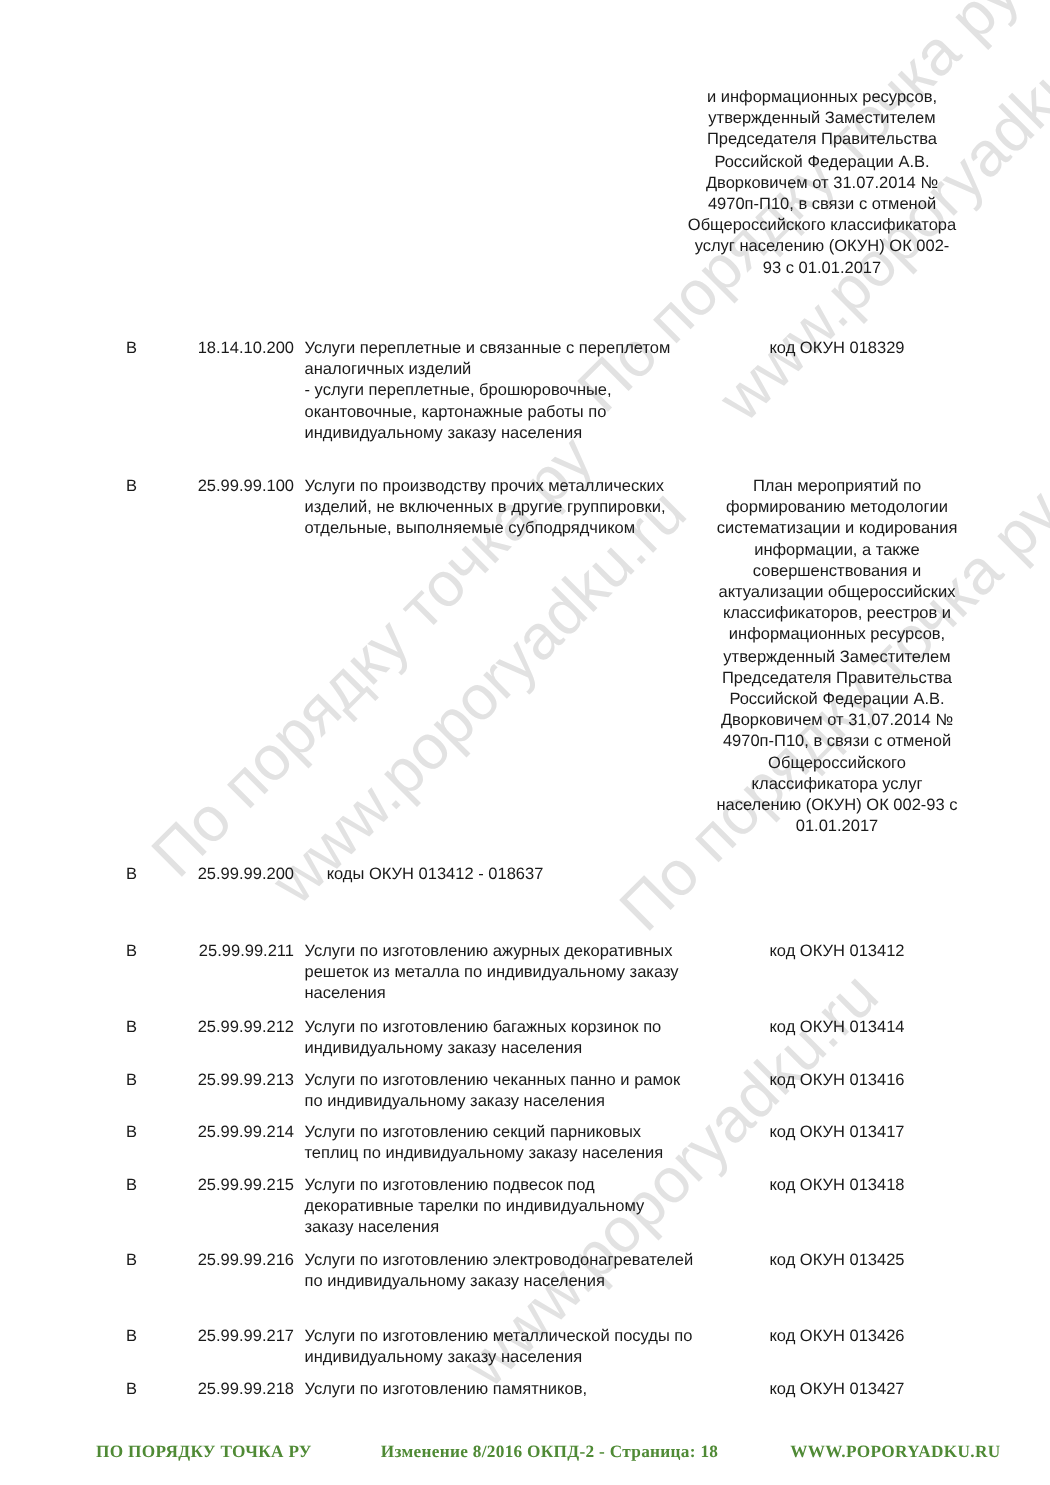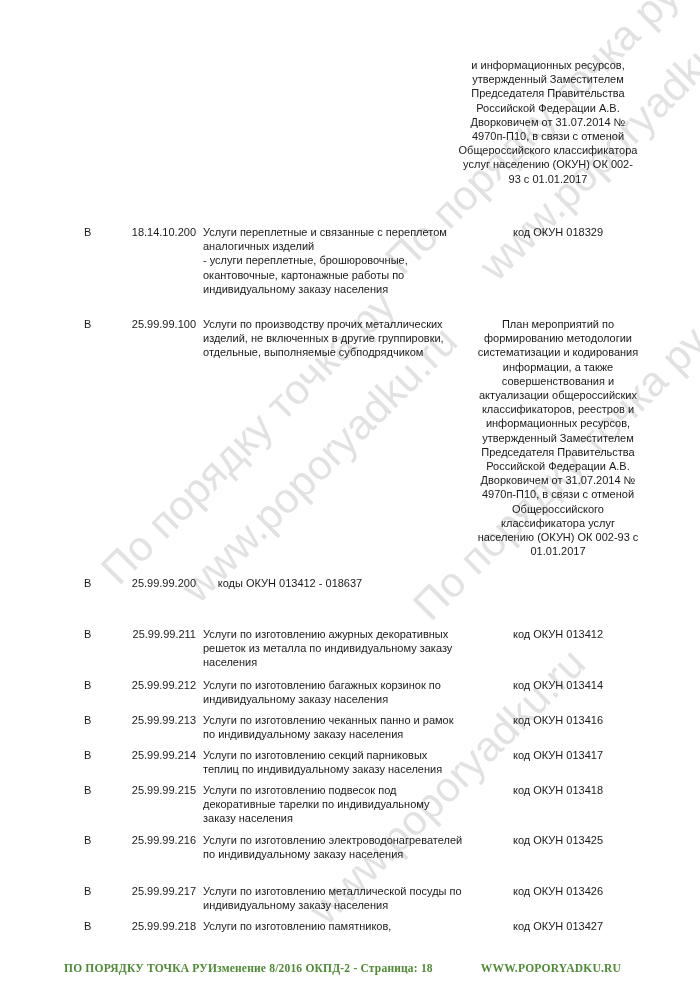--- a/index.html
+++ b/index.html
@@ -110,21 +110,21 @@
     width: 700px;
     display: flex;
     align-items: baseline;
     font-family: "Liberation Serif", serif;
     font-weight: bold;
     font-size: 11.5px;
     color: #4f8a35;
     letter-spacing: 0.2px;
   }
   .footer-left   { margin-left: 64px; }
-  .footer-center { }
+  .footer-center { margin-left: 46px; }
   .footer-right  { margin-left: 48px; }
 </style>
 </head>
 <body>
 
 <div class="watermark-layer">
   <div class="wm wm-a1">По порядку точка ру</div>
   <div class="wm wm-b1">www.poporyadku.ru</div>
   <div class="wm wm-c1">По порядку точка ру</div>
   <div class="wm wm-b2">www.poporyadku.ru</div>

